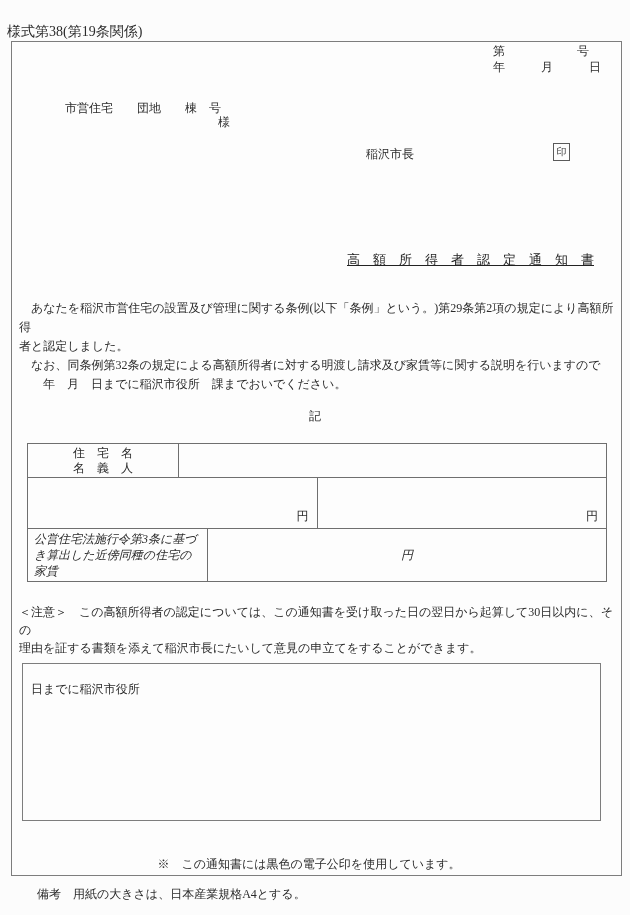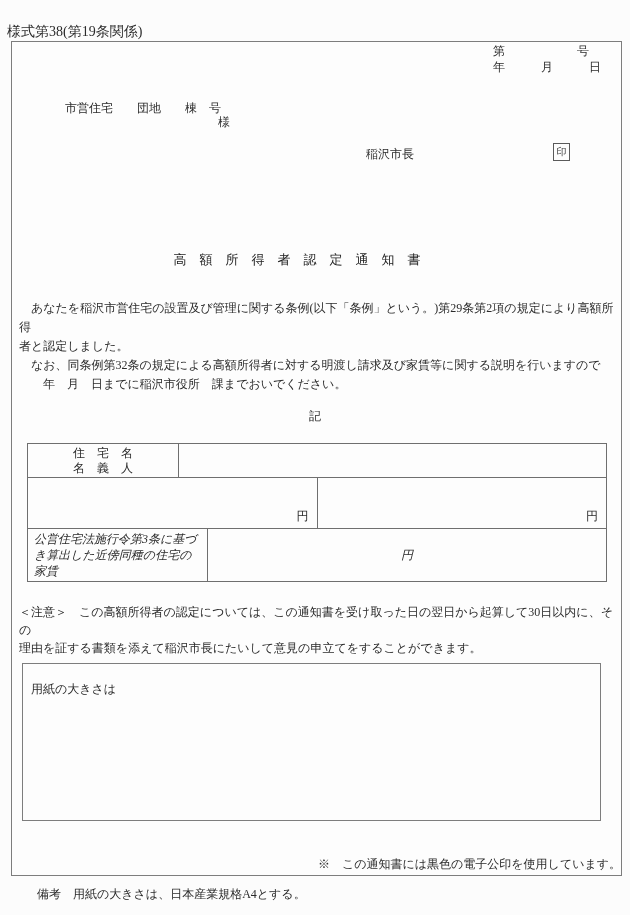--- a/index.html
+++ b/index.html
@@ -14,21 +14,21 @@
   .abs{position:absolute;}
   .preline{white-space:pre-wrap;}
   .form-label{left:7px;top:23px;font-size:14px;}
   .doc-frame{left:11px;top:41px;width:609px;height:833px;border:1px solid #7d7d7d;background:#fdfdfd;}
   .doc-number{left:493px;top:44px;line-height:15.5px;}
   .addressee{left:65px;top:100px;}
   .honorific{left:218px;top:114px;}
   .sender{left:366px;top:146px;}
   .seal-box{left:553px;top:143px;width:15px;height:16px;border:1px solid #5a5a5a;
     display:flex;align-items:center;justify-content:center;font-size:10px;color:#3a3a3a;}
-  .doc-title{left:0;top:251px;width:594px;text-align:center;font-size:13px;color:#222;}
+  .doc-title{left:0;top:251px;width:594px;text-align:right;font-size:13px;color:#222;text-decoration:underline;}
   .body-par{left:19px;top:299px;width:596px;line-height:19px;}
   .ki{left:0;top:408px;width:630px;text-align:center;}
   
   .info-table{left:27px;top:443px;width:578px;border:1px solid #6f6f6f;}
   .trow{display:flex;border-bottom:1px solid #6f6f6f;box-sizing:border-box;}
   .trow:last-child{border-bottom:none;font-style:italic;}
   .tcell{box-sizing:border-box;border-right:1px solid #6f6f6f;}
   .tcell:last-child{border-right:none;}
   .r1{height:34px;gap:48px;}
   .r2{height:51px;}
@@ -37,21 +37,21 @@
   .c-label{width:180px;padding:5px 6px;line-height:16px;display:flex;align-items:center;}
   .c-yen-br{flex:1;display:flex;align-items:flex-end;justify-content:flex-end;padding:0 8px 3px 0;}
   .c-yen-c{flex:1;display:flex;align-items:center;justify-content:center;}
   .c-fill{flex:1;}
   
   .notice{left:19px;top:603px;width:596px;line-height:18px;}
   
   .info-box{left:22px;top:663px;width:579px;height:158px;border:1px solid #7d7d7d;box-sizing:border-box;padding:18px 8px 0 8px;}
   .info-box-heading{line-height:14px;}
   .info-box-body{margin-top:15px;line-height:16.6px;}
-  .footnote{left:27px;top:856px;width:594px;text-align:right;}
+  .footnote{left:12px;top:856px;width:594px;text-align:center;}
   .remarks{left:37px;top:886px;}
 </style>
 </head>
 <body>
 
 <div class="abs form-label">様式第38(第19条関係)</div>
 
 <div class="abs doc-frame"></div>
 
 <div class="abs doc-number">
@@ -93,18 +93,18 @@
     <div class="tcell c-yen-c">
       <span>円</span>
     </div>
   </div>
 </div>
 
 <div class="abs notice preline">＜注意＞　この高額所得者の認定については、この通知書を受け取った日の翌日から起算して30日以内に、その
 理由を証する書類を添えて稲沢市長にたいして意見の申立てをすることができます。</div>
 
 <div class="abs info-box">
-  <div class="info-box-heading">用紙の大きさは</div>
+  <div class="info-box-heading">日までに稲沢市役所</div>
 </div>
 
 <div class="abs footnote">※　この通知書には黒色の電子公印を使用しています。</div>
 
 <div class="abs remarks">備考　用紙の大きさは、日本産業規格A4とする。</div>
 
 </body></html>

